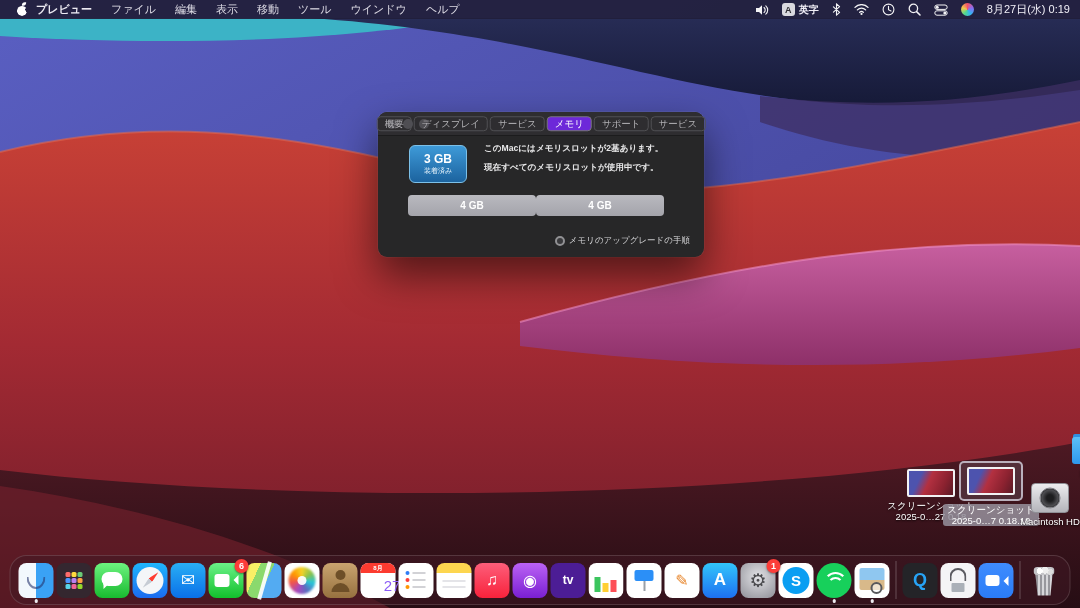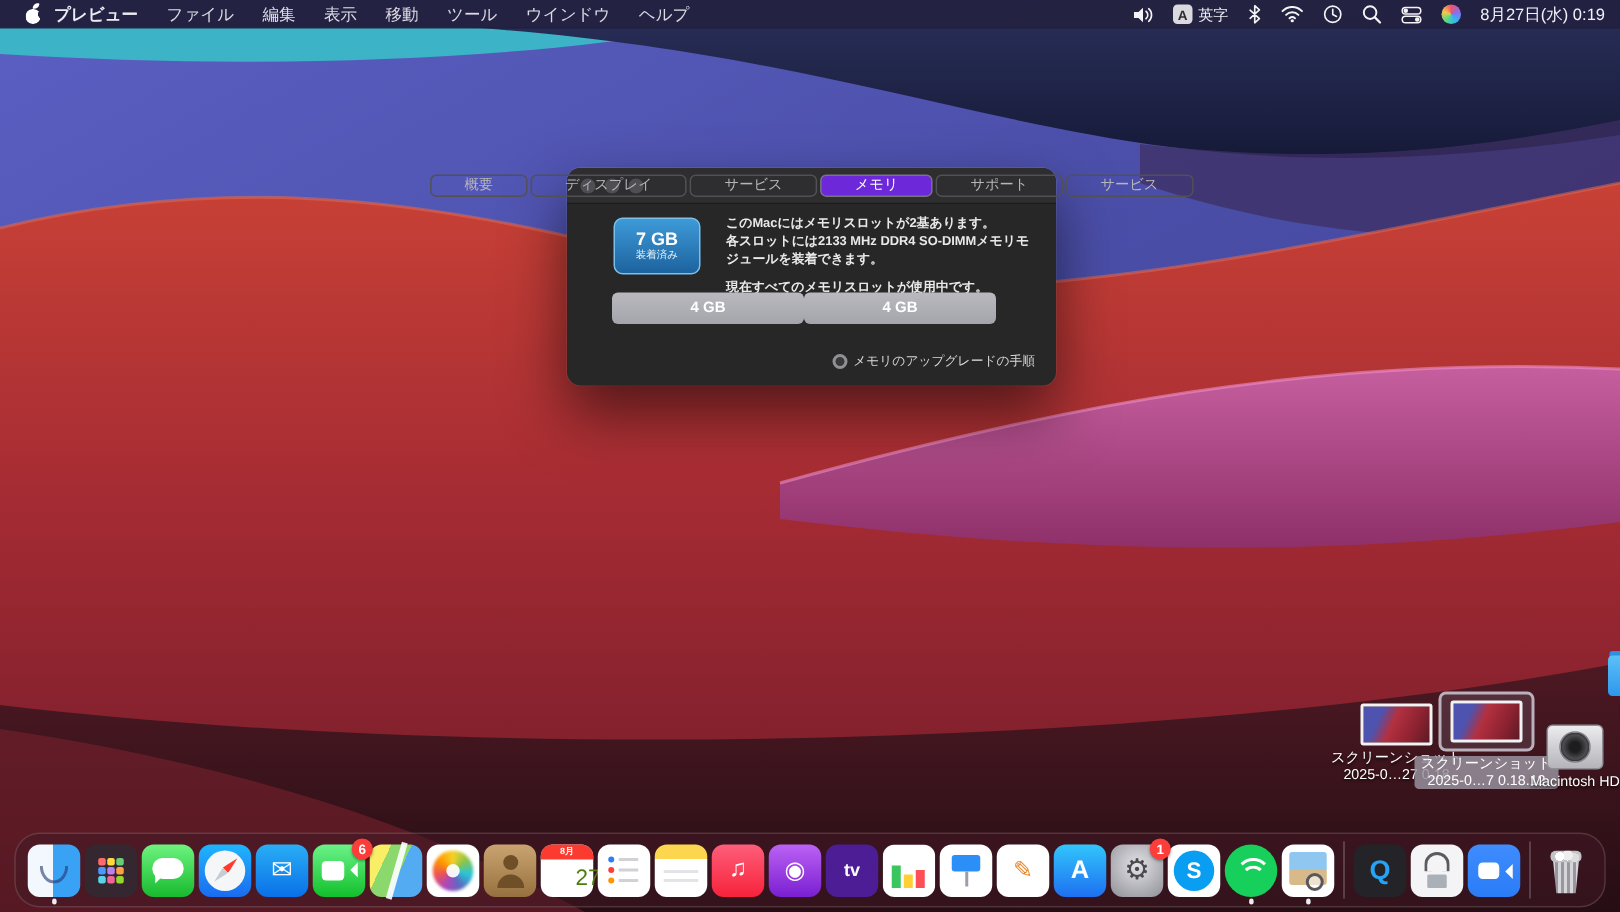--- a/index.html
+++ b/index.html
@@ -18,34 +18,34 @@
   .apple-logo::after{content:'';position:absolute;left:6px;top:-1px;width:4px;height:4px;background:#fff;
     border-radius:80% 10% 80% 10%;transform:rotate(8deg);}
   .menus{display:flex;align-items:center;gap:19px;}
   .menu-item{color:#eceaf2;opacity:.92;white-space:nowrap;cursor:default;}
   .menu-item.app-name{font-weight:bold;opacity:1;}
   .status-area{margin-left:auto;display:flex;align-items:center;gap:13px;}
   .status-icon{display:flex;align-items:center;opacity:.95;}
   .input-source{display:flex;align-items:center;gap:4px;}
   .input-box{width:13px;height:13px;border-radius:3px;background:#d9d9de;color:#2c2c30;font-size:9px;
     font-weight:bold;display:flex;align-items:center;justify-content:center;}
-  .input-label{font-size:10px;color:#f0eef6;}
+  .input-label{font-size:10px;color:#f0eef6;font-weight:bold;}
   .siri-orb{width:13px;height:13px;border-radius:50%;
     background:conic-gradient(#f25268,#8a6df2,#32b4f2,#55d98a,#f2c94c,#f25268);filter:blur(.4px);}
   .datetime{font-size:11px;color:#f2f0f8;white-space:nowrap;text-align:center;}
 
   
   .about-window{position:absolute;left:378px;top:112px;width:326px;height:145px;border-radius:9px;
     background:#272728;box-shadow:0 18px 40px rgba(0,0,0,.55),0 0 0 .5px rgba(255,255,255,.12);z-index:30;}
   .titlebar{height:24px;background:#2e2d30;border-bottom:1px solid #1c1c1d;border-radius:9px 9px 0 0;
     display:flex;align-items:center;padding:0 9px;position:relative;}
   .traffic{display:flex;gap:6px;}
   .traffic span{width:10px;height:10px;border-radius:50%;background:#4f4e53;}
   .tabs{position:absolute;left:50%;top:50%;transform:translate(-50%,-50%);display:flex;gap:2px;}
-  .tab{font-size:9.5px;color:#b6b5b9;padding:2px 22px;border:1px solid #515154;border-radius:4px;
+  .tab{font-size:9.5px;color:#b6b5b9;padding:2px 7px;border:1px solid #515154;border-radius:4px;
     white-space:nowrap;line-height:1;}
   .tab.selected{background:#6d28d9;border-color:#77767b;color:#fff;}
   .win-content{position:relative;height:120px;}
   .mem-module{position:absolute;left:31px;top:9px;width:58px;height:38px;border-radius:6px;
     background:linear-gradient(#3e9ad8,#1c639f);border:1.5px solid #7cc0e8;
     display:flex;flex-direction:column;align-items:center;justify-content:center;}
   .mem-size{font-size:12px;font-weight:bold;line-height:13px;}
   .mem-status{font-size:7px;color:#e9f4fb;line-height:9px;}
   .mem-desc{position:absolute;left:106px;top:6px;width:208px;font-size:8.6px;font-weight:600;
     color:#e9e9ea;line-height:12px;}
@@ -123,21 +123,21 @@
   .icon-photos::after{content:'';position:absolute;inset:13px;border-radius:50%;background:rgba(255,255,255,.92);}
   .icon-contacts{background:linear-gradient(#caa470,#96713f);}
   .icon-contacts::before{content:'';position:absolute;left:50%;top:7px;width:10px;height:10px;border-radius:50%;
     background:#6e4f28;transform:translateX(-50%);}
   .icon-contacts::after{content:'';position:absolute;left:50%;bottom:6px;width:18px;height:9px;
     border-radius:9px 9px 0 0;background:#6e4f28;transform:translateX(-50%);}
   .icon-calendar{background:#fff;}
   .cal-top{position:absolute;top:0;left:0;right:0;height:10px;background:#fc3b30;border-radius:8px 8px 0 0;
     color:#fff;font-size:6px;font-weight:bold;text-align:center;line-height:10px;}
   .cal-day{position:absolute;top:10px;left:0;right:0;bottom:0;display:flex;align-items:center;justify-content:center;
-    font-size:15px;color:#4d7c0f;margin-left:28px;}
+    font-size:15px;color:#8b5cf6;margin-left:28px;}
   .icon-reminders{background:#fff;}
   .icon-reminders::before{content:'';position:absolute;left:7px;top:8px;width:4px;height:4px;border-radius:50%;
     background:#2f7cf6;box-shadow:0 7px 0 #fc3d39,0 14px 0 #ff9500;}
   .icon-reminders::after{content:'';position:absolute;left:14px;top:9px;width:13px;height:2px;background:#d2d2d6;
     box-shadow:0 7px 0 #d2d2d6,0 14px 0 #d2d2d6;}
   .icon-notes{background:linear-gradient(#fdd64f 0 10px,#fff 10px);}
   .icon-notes::after{content:'';position:absolute;left:6px;right:6px;top:17px;height:2px;background:#e4e4e8;
     box-shadow:0 6px 0 #e4e4e8;}
   .icon-music{background:linear-gradient(#fd5e7a,#f8223b);}
   .icon-music .glyph{font-size:16px;}
@@ -302,26 +302,25 @@
           <span class="tab">概要</span>
           <span class="tab">ディスプレイ</span>
           <span class="tab">サービス</span>
           <span class="tab selected">メモリ</span>
           <span class="tab">サポート</span>
           <span class="tab">サービス</span>
         </div>
     </div>
     <div class="win-content">
       <div class="mem-module">
-        <span class="mem-size">7 GB</span>
+        <span class="mem-size">3 GB</span>
         <span class="mem-status">装着済み</span>
       </div>
       <div class="mem-desc">
           <p>このMacにはメモリスロットが2基あります。</p>
-          <p>各スロットには2133 MHz DDR4 SO-DIMMメモリモジュールを装着できます。</p>
           <p class="gap">現在すべてのメモリスロットが使用中です。</p>
         </div>
       <div class="slot-row">
           <div class="slot-bar">4 GB</div>
           <div class="slot-bar">4 GB</div>
         </div>
       <div class="upgrade-link">
         <span class="help-orb"></span>
         <span>メモリのアップグレードの手順</span>
       </div>

